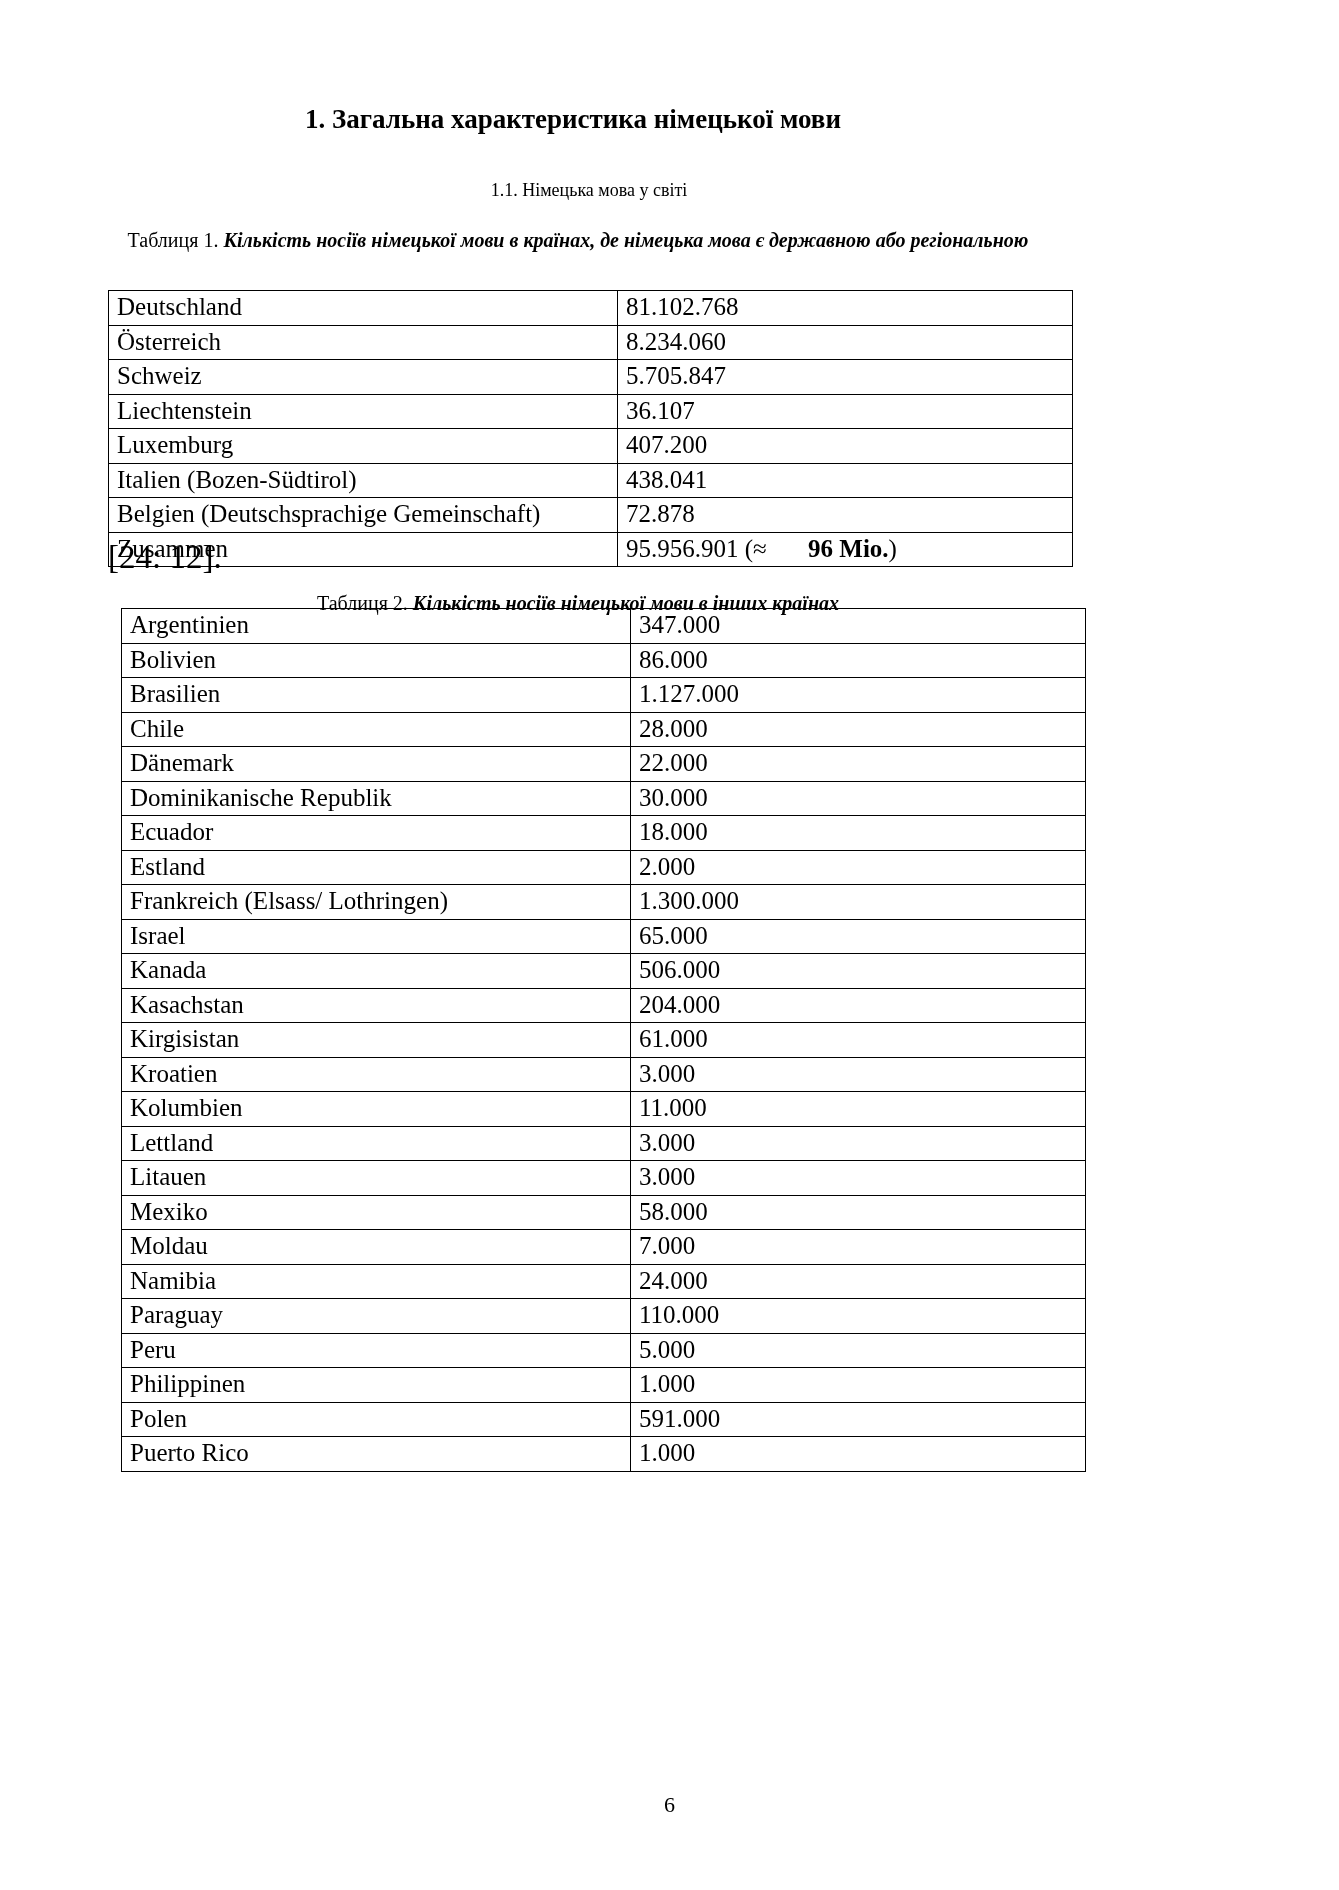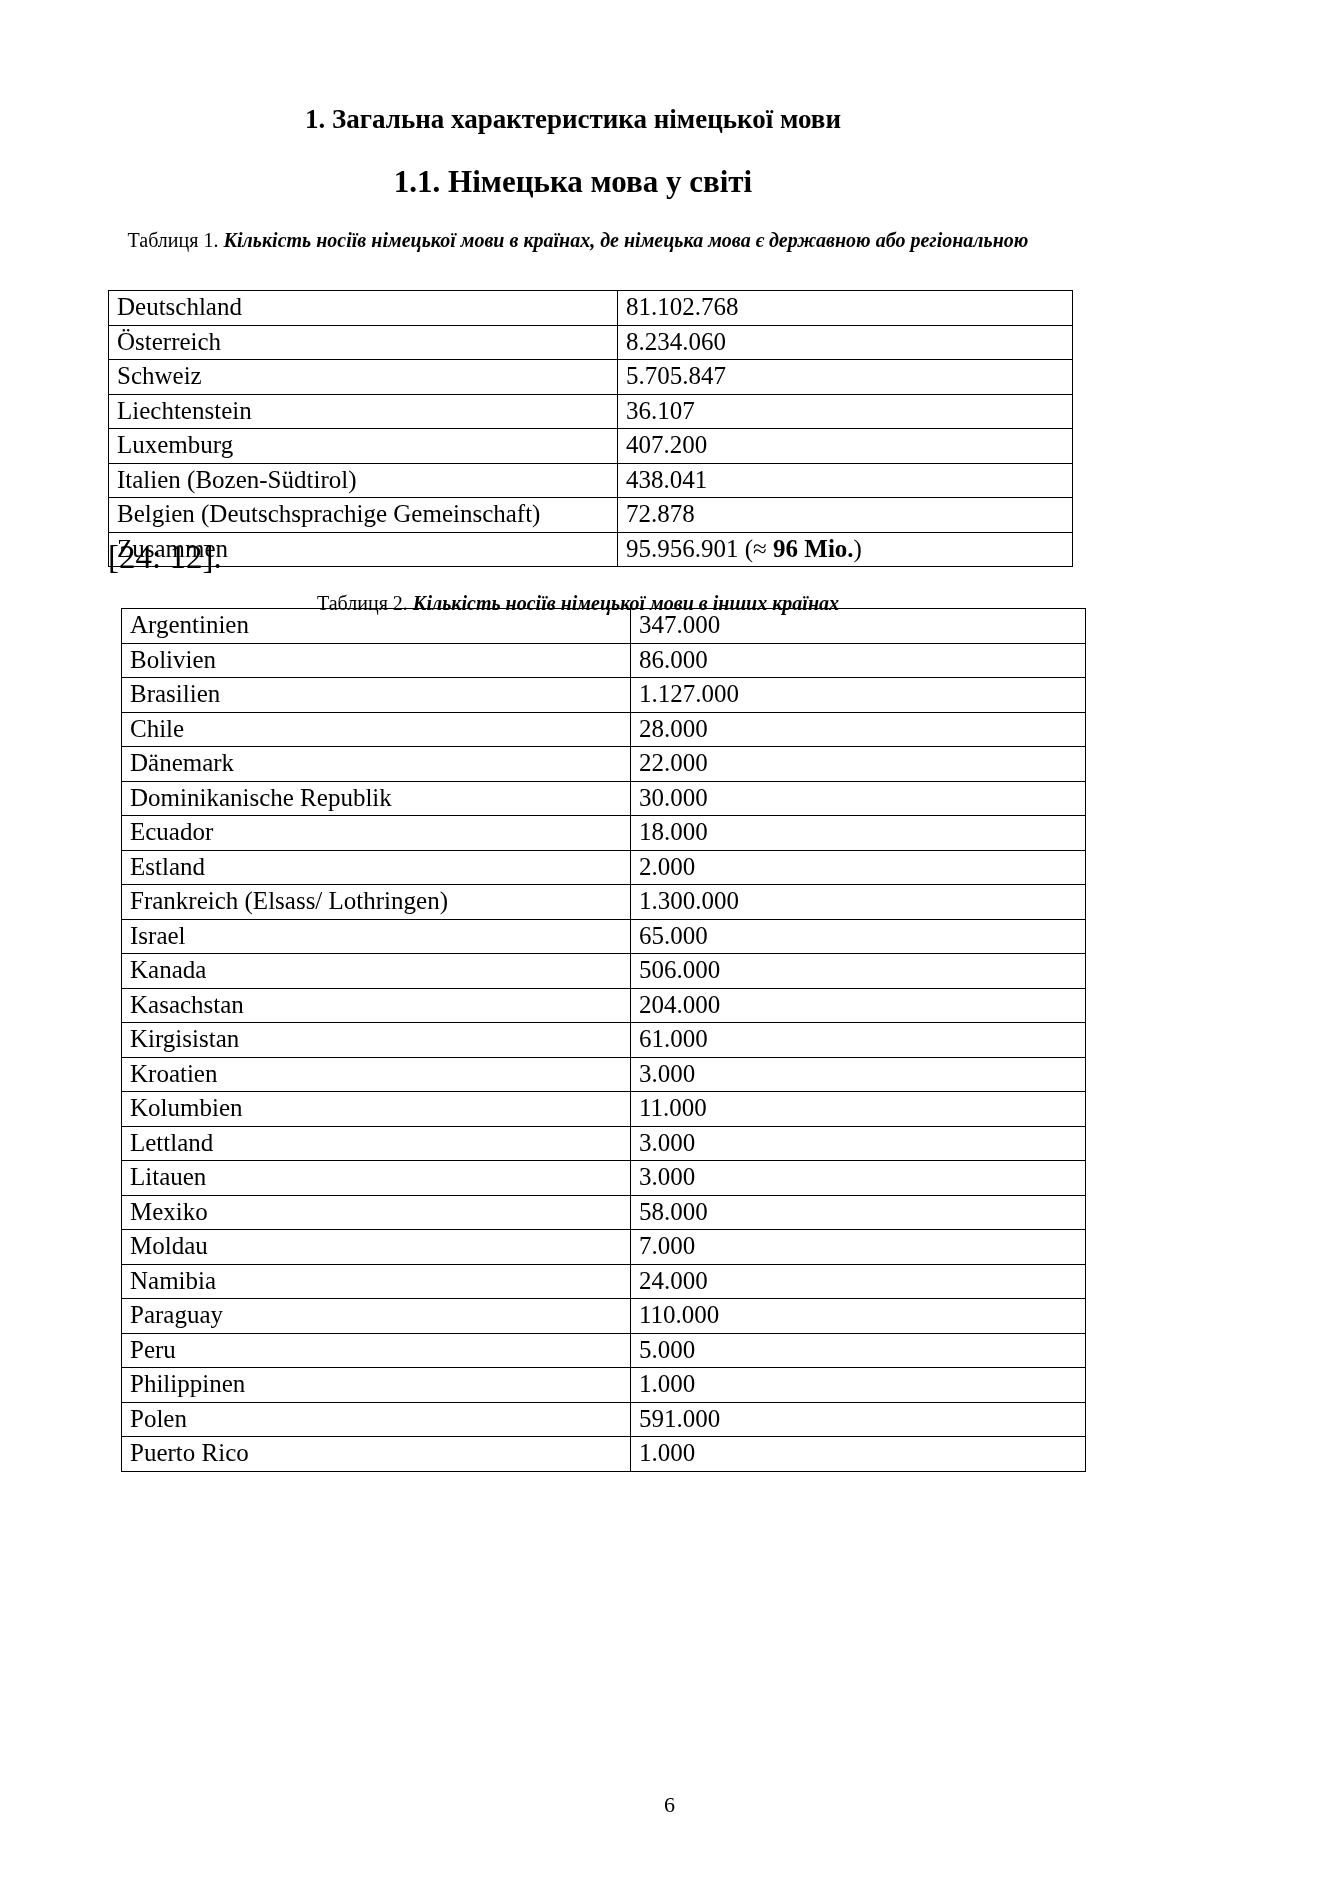--- a/index.html
+++ b/index.html
@@ -33,24 +33,24 @@
     text-align: center;
     margin: 0;
     padding: 0;
     line-height: 1.1;
     position: absolute;
     top: 105px;
     left: 0;
     width: 930px;
   }
   h2.doc-subheading {
-    font-size: 31px;
-    font-weight: bold;
-    text-align: center;
-    margin: 0;
+    font-size: 18px;
+    font-weight: normal;
+    text-align: center;
+    margin: 16px;
     padding: 0;
     line-height: 1.1;
     position: absolute;
     top: 165px;
     left: 0;
     width: 930px;
   }
   .table-caption {
     font-size: 20px;
     text-align: center;
@@ -108,20 +108,21 @@
   }
   .footnote-ref {
     position: absolute;
     top: 538px;
     left: 0;
     font-size: 33px;
     line-height: 1.2;
   }
   .value-bold {
     font-weight: bold;
+    margin-left: 35px;
   }
   .page-number {
     position: absolute;
     bottom: 72px;
     left: 0;
     width: 1339px;
     text-align: center;
     font-size: 22px;
   }
 </style>

